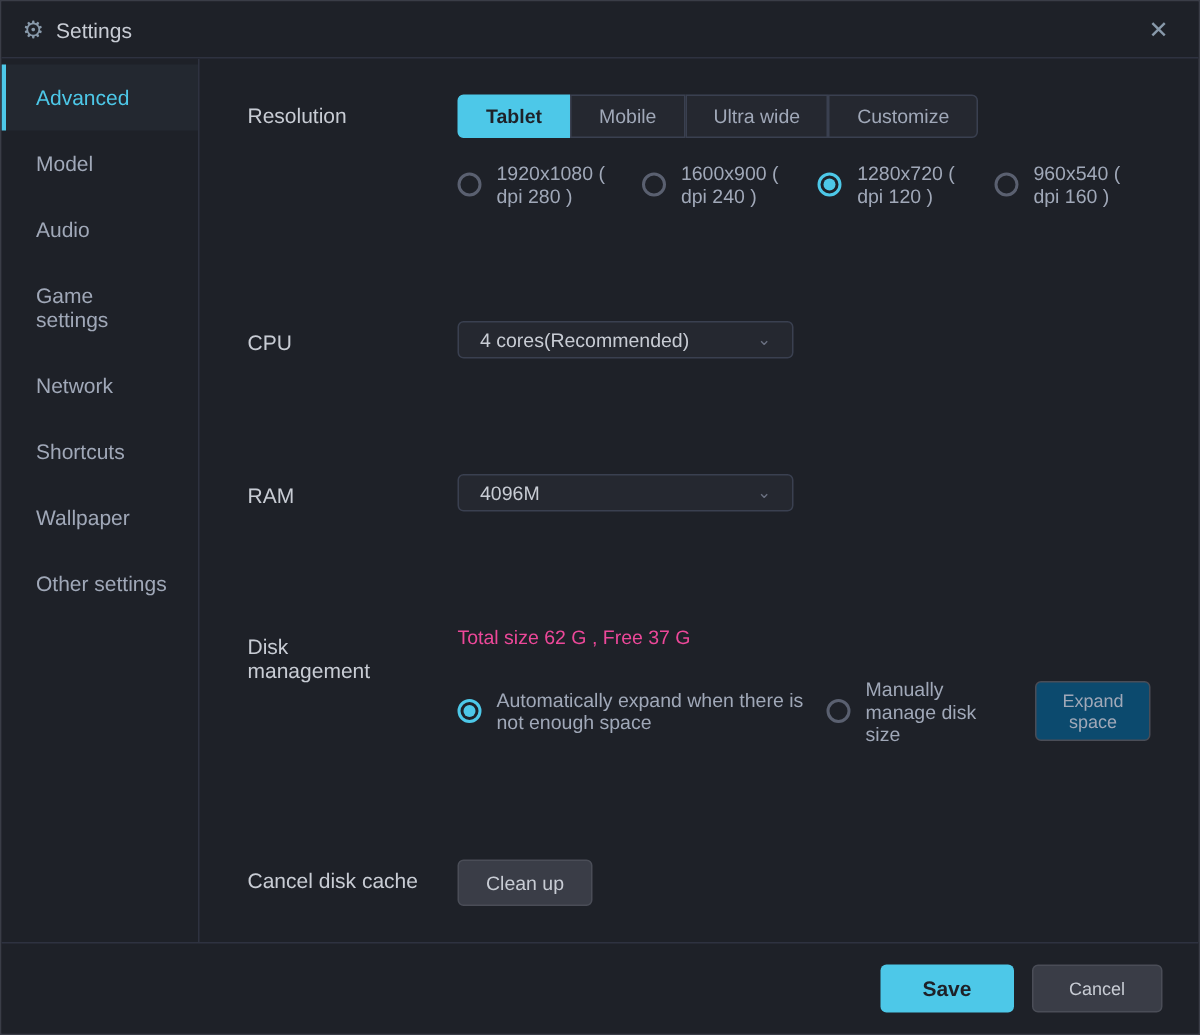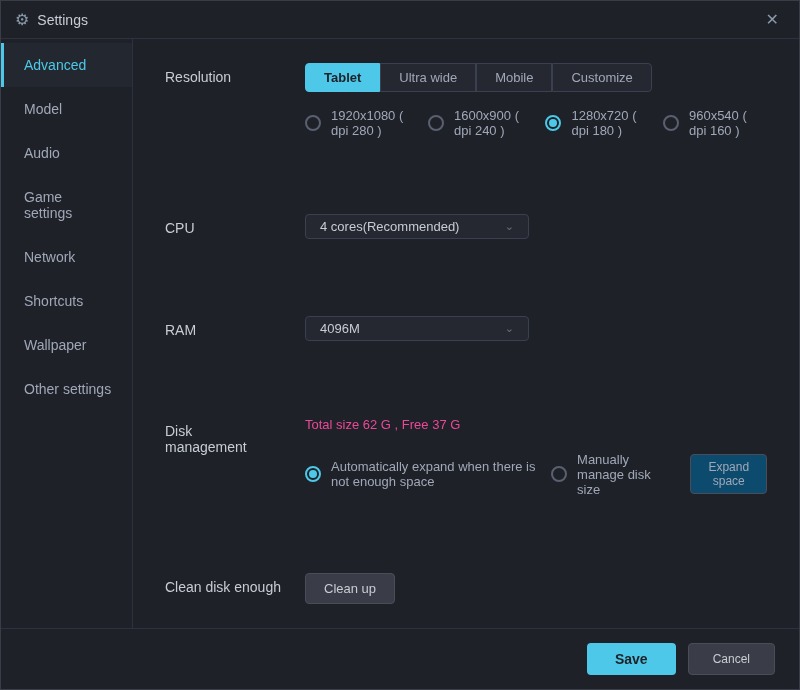--- a/index.html
+++ b/index.html
@@ -264,38 +264,38 @@
       <div class="sidebar-item">Other settings</div>
     </div>
 
     <div class="main">
 
       <div class="section-row">
         <div class="section-label">Resolution</div>
         <div class="section-content">
           <div class="tab-group">
             <button class="tab-btn active">Tablet</button>
+            <button class="tab-btn">Mobile</button>
             <button class="tab-btn">Ultra wide</button>
-            <button class="tab-btn">Mobile</button>
             <button class="tab-btn">Customize</button>
           </div>
           <div class="radio-group">
             <label class="radio-row">
               <div class="radio-outer"></div>
               <span>1920x1080 ( dpi 280 )</span>
             </label>
             <label class="radio-row">
               <div class="radio-outer"></div>
               <span>1600x900 ( dpi 240 )</span>
             </label>
             <label class="radio-row">
               <div class="radio-outer checked">
                 <div class="radio-inner"></div>
               </div>
-              <span>1280x720 ( dpi 180 )</span>
+              <span>1280x720 ( dpi 120 )</span>
             </label>
             <label class="radio-row">
               <div class="radio-outer"></div>
               <span>960x540 ( dpi 160 )</span>
             </label>
           </div>
         </div>
       </div>
 
       <div class="section-row">
@@ -335,21 +335,21 @@
             <label class="radio-row">
               <div class="radio-outer"></div>
               <span>Manually manage disk size</span>
               <button class="expand-btn">Expand space</button>
             </label>
           </div>
         </div>
       </div>
 
       <div class="section-row">
-        <div class="section-label">Clean disk enough</div>
+        <div class="section-label">Cancel disk cache</div>
         <div class="section-content">
           <div>
             <button class="cleanup-btn">Clean up</button>
           </div>
         </div>
       </div>
 
     </div>
   </div>
 

